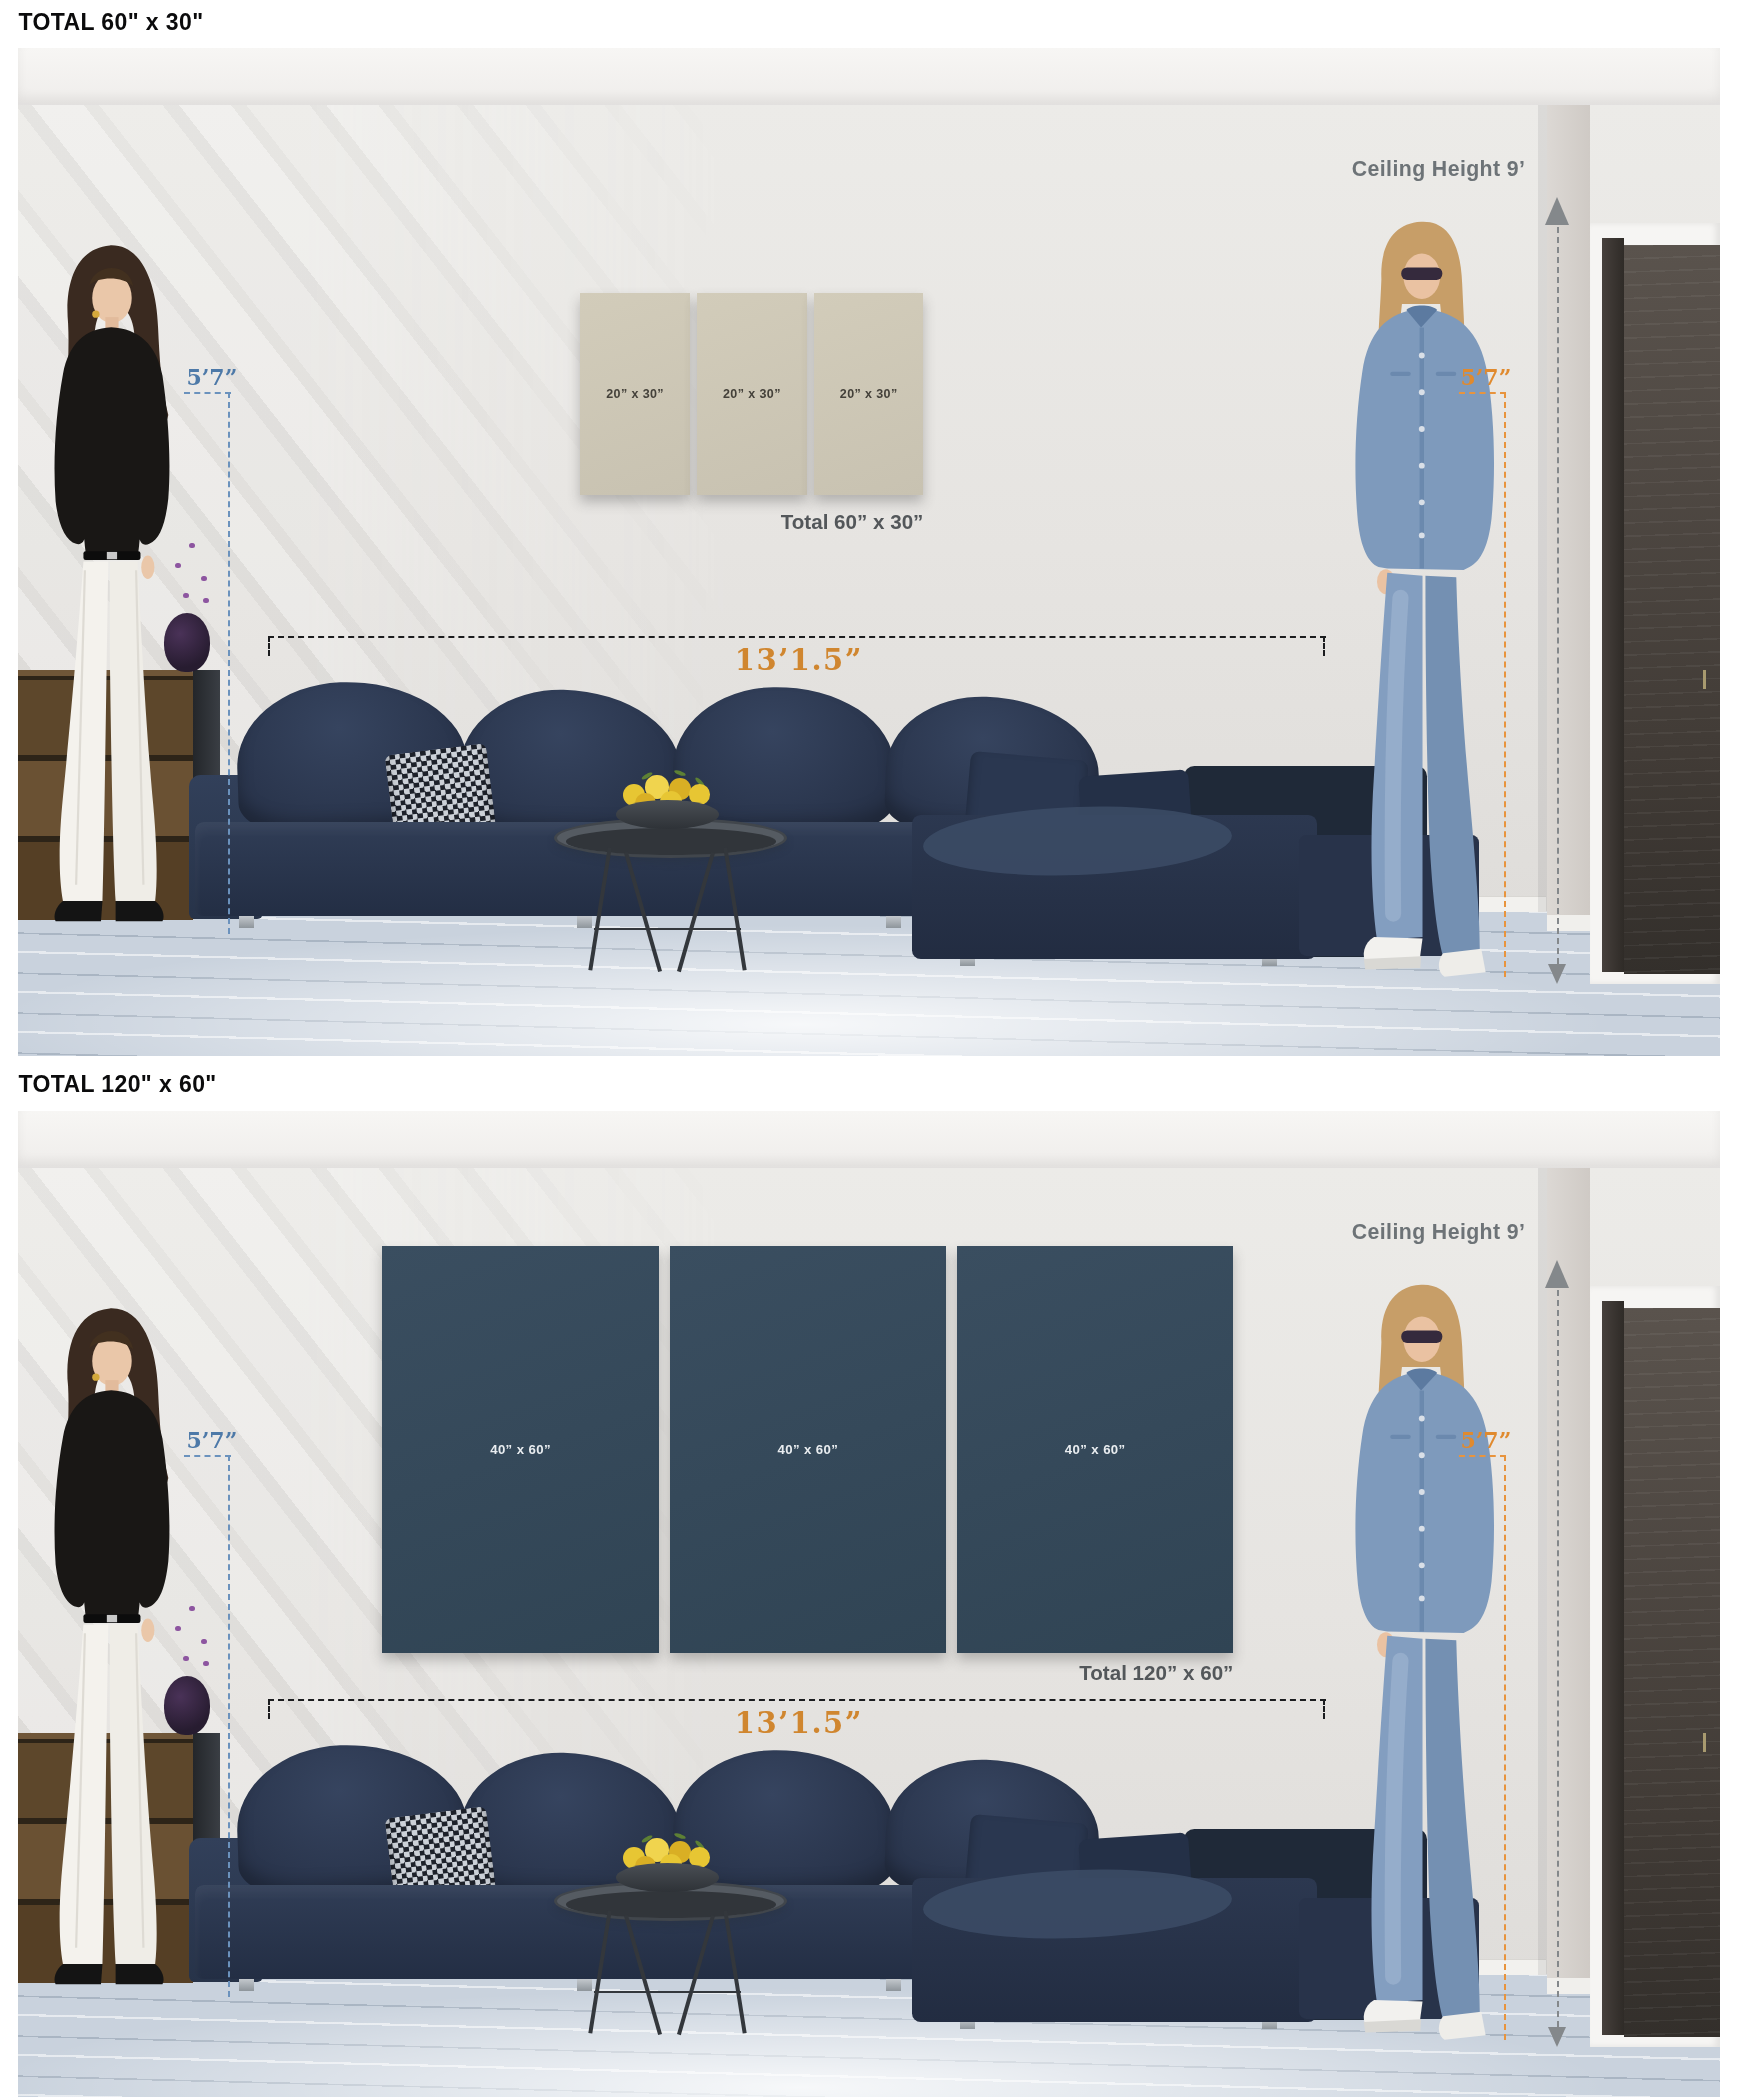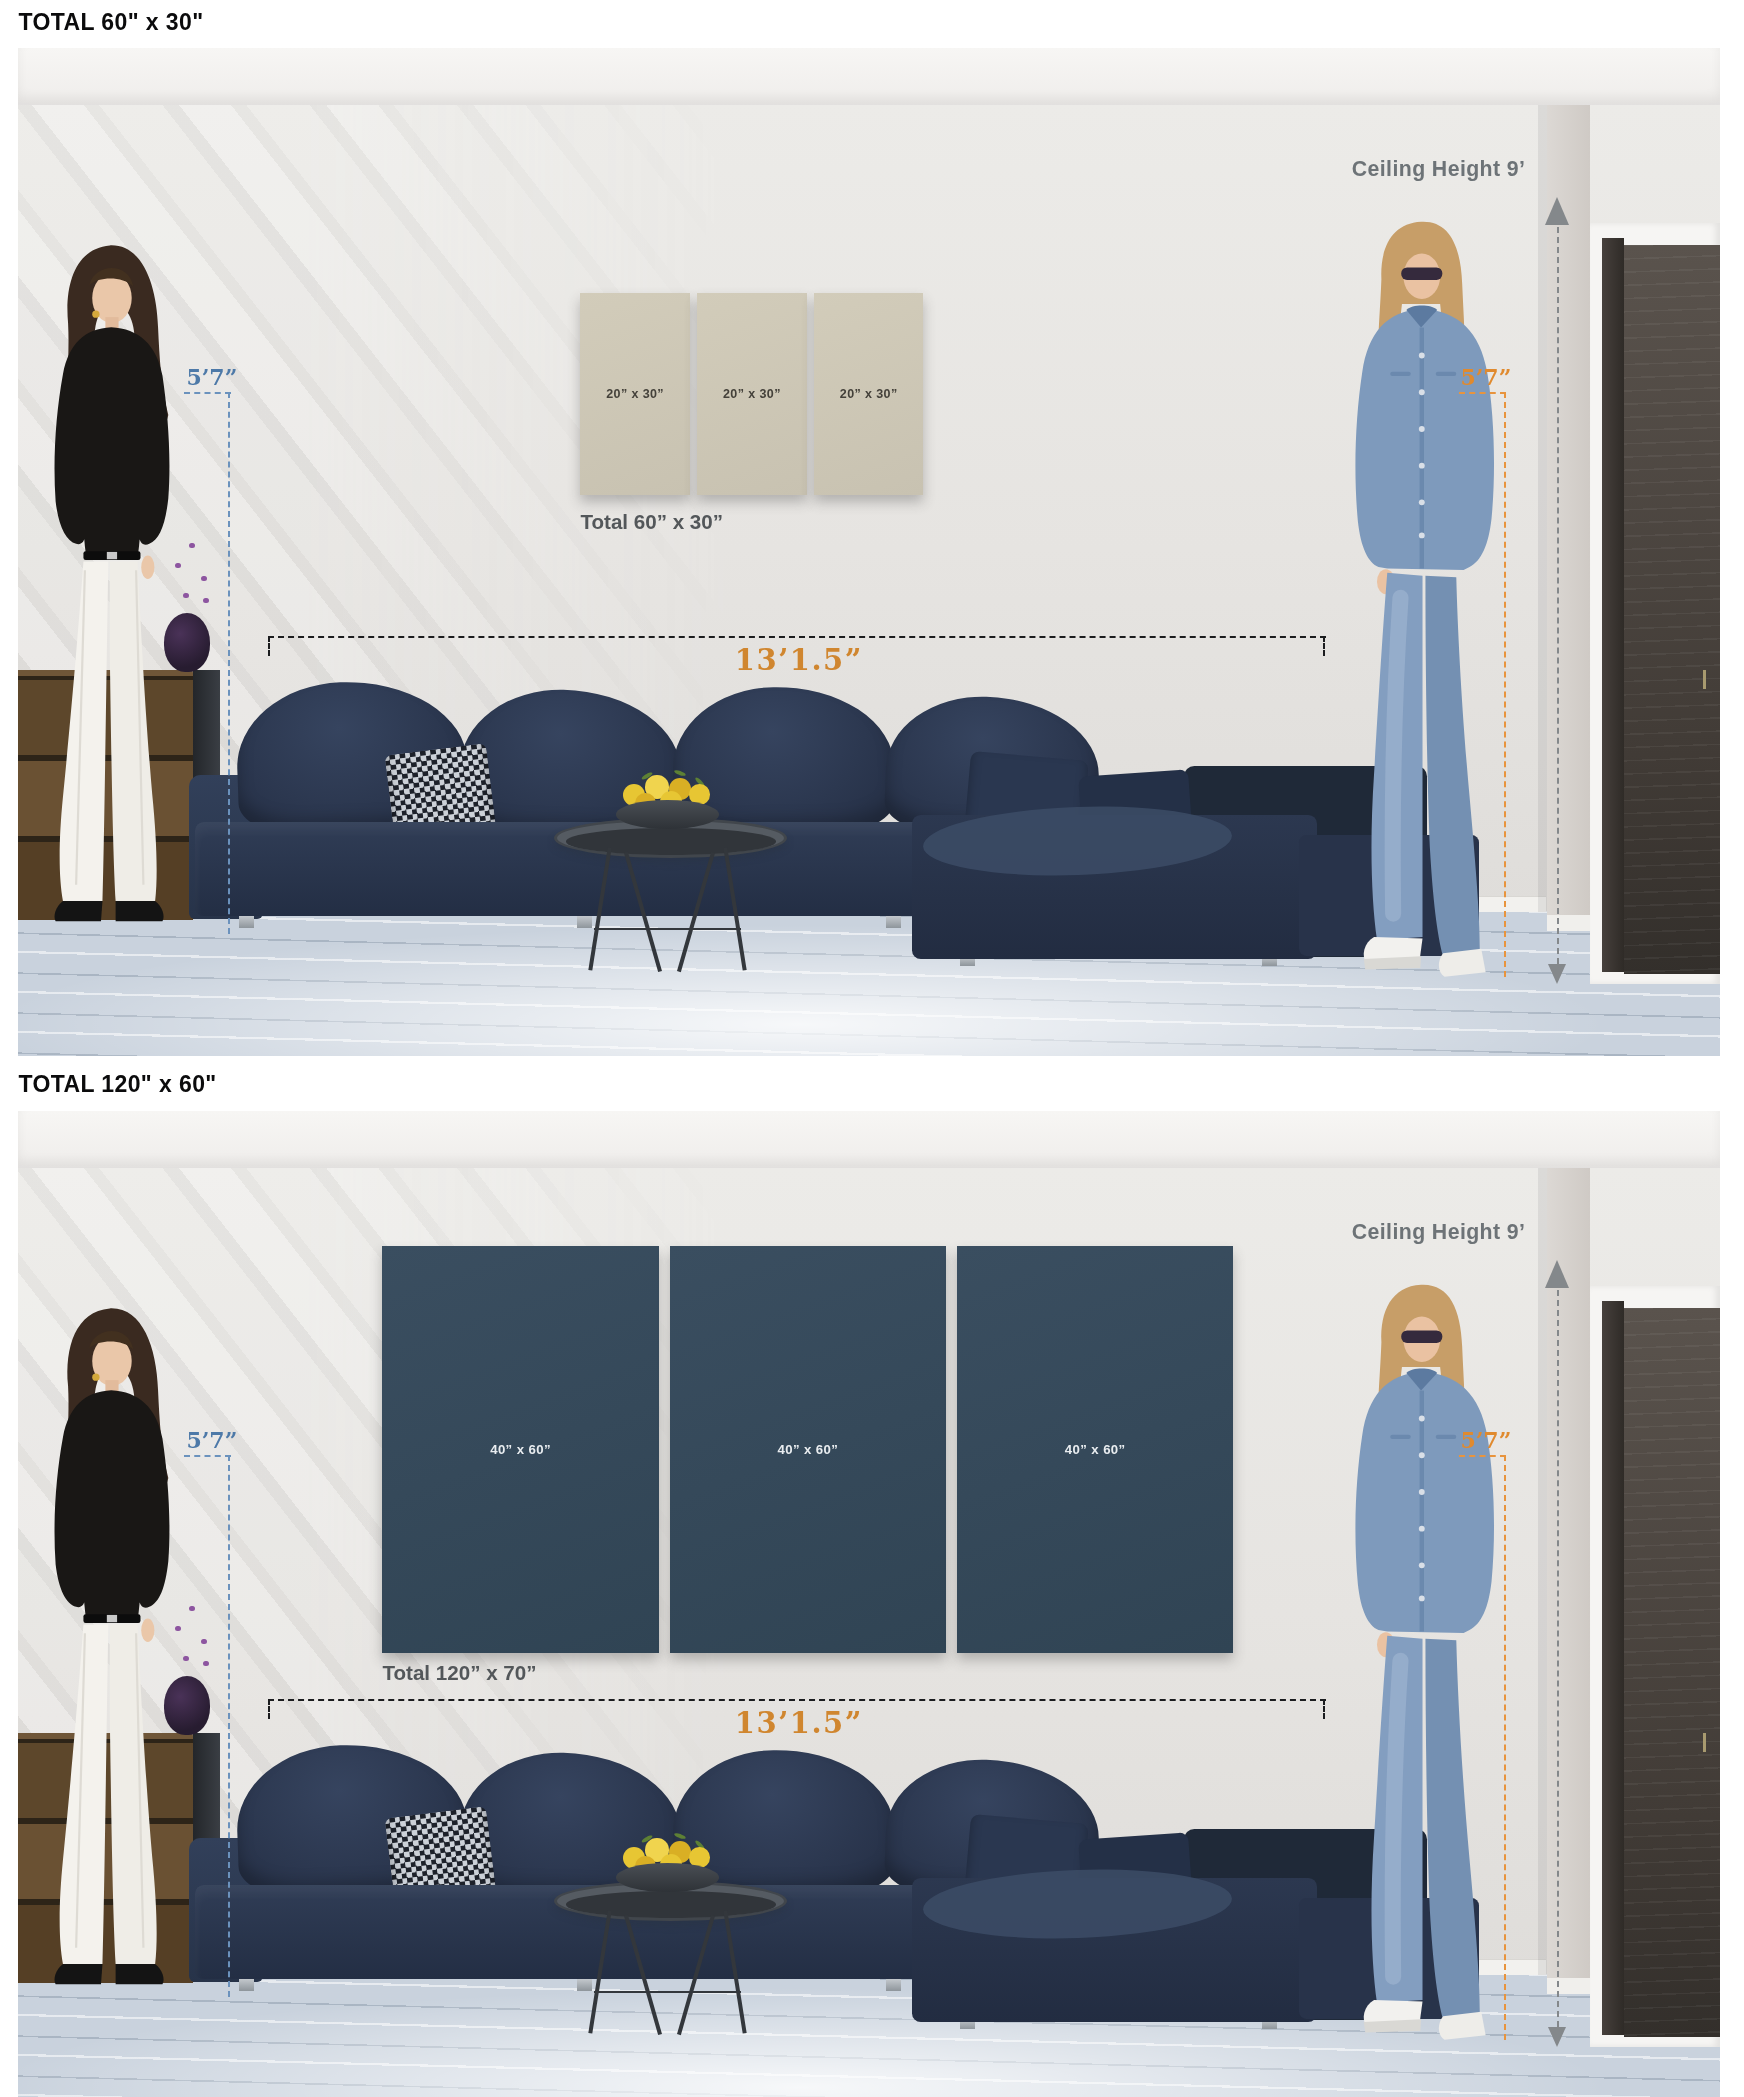--- a/index.html
+++ b/index.html
@@ -104,21 +104,21 @@
   .person-right{position:absolute;left:1294px;top:168px;width:199px;height:771px;z-index:6;}
 
   
   .art{position:absolute;display:flex;z-index:2;}
   .panel{flex:1;display:flex;align-items:center;justify-content:center;font-weight:bold;letter-spacing:0.4px;
         box-shadow:0 7.4px 11.8px rgba(60,60,60,.30);}
   .s1 .art{left:562px;top:245px;width:343px;height:202px;gap:7.4px;}
   .s1 .panel{background:linear-gradient(160deg,#d2ccba,#c8c2b1);color:#44413a;font-size:12.5px;}
   .s2 .art{left:364px;top:135px;width:851px;height:407px;gap:11px;}
   .s2 .panel{background:linear-gradient(160deg,#3a4e60,#304454);color:#e9edf0;font-size:13.2px;}
-  .art-caption{position:absolute;text-align:left;font-weight:bold;color:#53575a;z-index:2;}
+  .art-caption{position:absolute;text-align:right;font-weight:bold;color:#53575a;z-index:2;}
   .s1 .art-caption{left:562px;top:462px;width:343px;font-size:20.6px;}
   .s2 .art-caption{left:364px;top:550px;width:851px;font-size:20.6px;}
 
   
   .mz{z-index:8;}
   .m-serif{font-family:"DejaVu Serif","Liberation Serif",serif;font-weight:bold;}
   .m-blue-label{position:absolute;left:168px;top:316px;font-size:22px;color:#4d79a8;}
   .m-blue-h{position:absolute;left:166px;top:344px;width:47px;border-top:2.2px dashed #6b92bd;}
   .m-blue-v{position:absolute;left:210px;top:344px;height:542px;border-left:2.2px dashed #6b92bd;}
   .m-orange-label{position:absolute;left:1442px;top:316px;font-size:22px;color:#e08a2e;}
@@ -393,21 +393,21 @@
       <div class="panel">
           <span>40” x 60”</span>
         </div>
       <div class="panel">
           <span>40” x 60”</span>
         </div>
       <div class="panel">
           <span>40” x 60”</span>
         </div>
     </div>
-    <div class="art-caption">Total 120” x 70”</div>
+    <div class="art-caption">Total 120” x 60”</div>
 
     <div class="m-blue-label m-serif mz">5’7”</div>
     <i class="m-blue-h mz"></i>
     <i class="m-blue-v mz"></i>
     <div class="m-orange-label m-serif mz">5’7”</div>
     <i class="m-orange-h mz"></i>
     <i class="m-orange-v mz"></i>
     <div class="m-ceiling-label mz">Ceiling Height 9’</div>
     <i class="arrow-up mz"></i>
     <i class="m-gray-v mz"></i>

